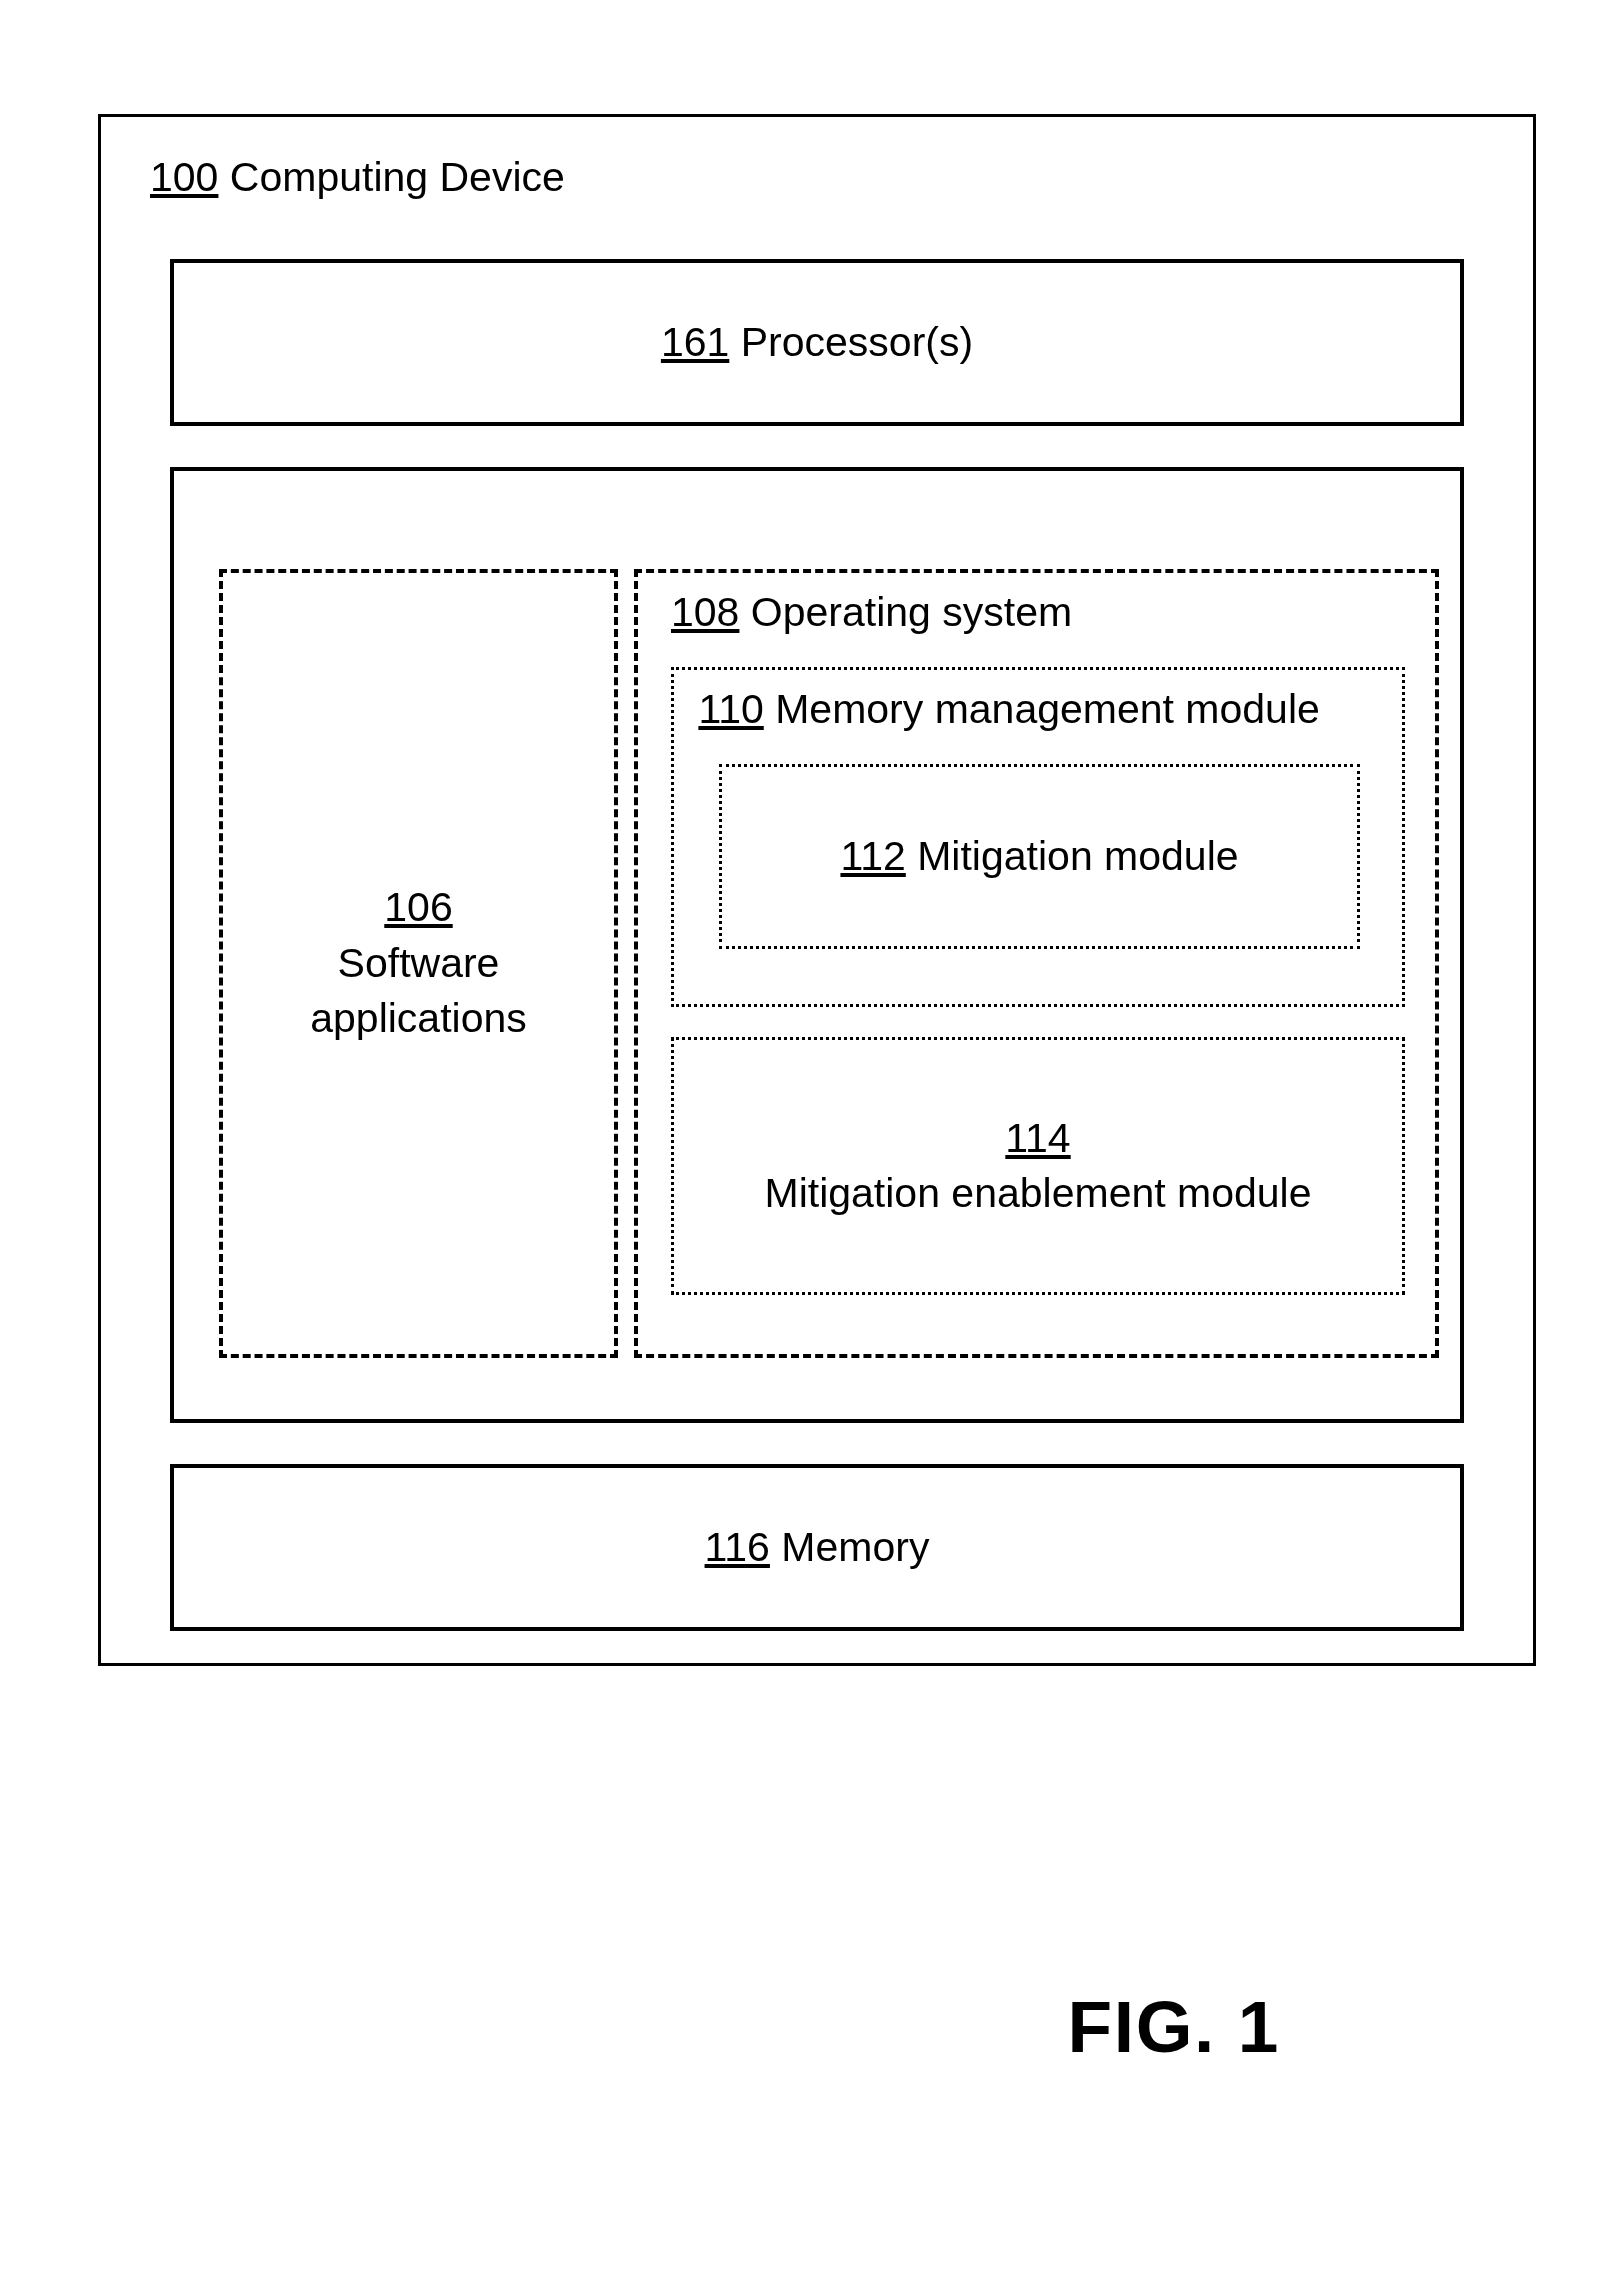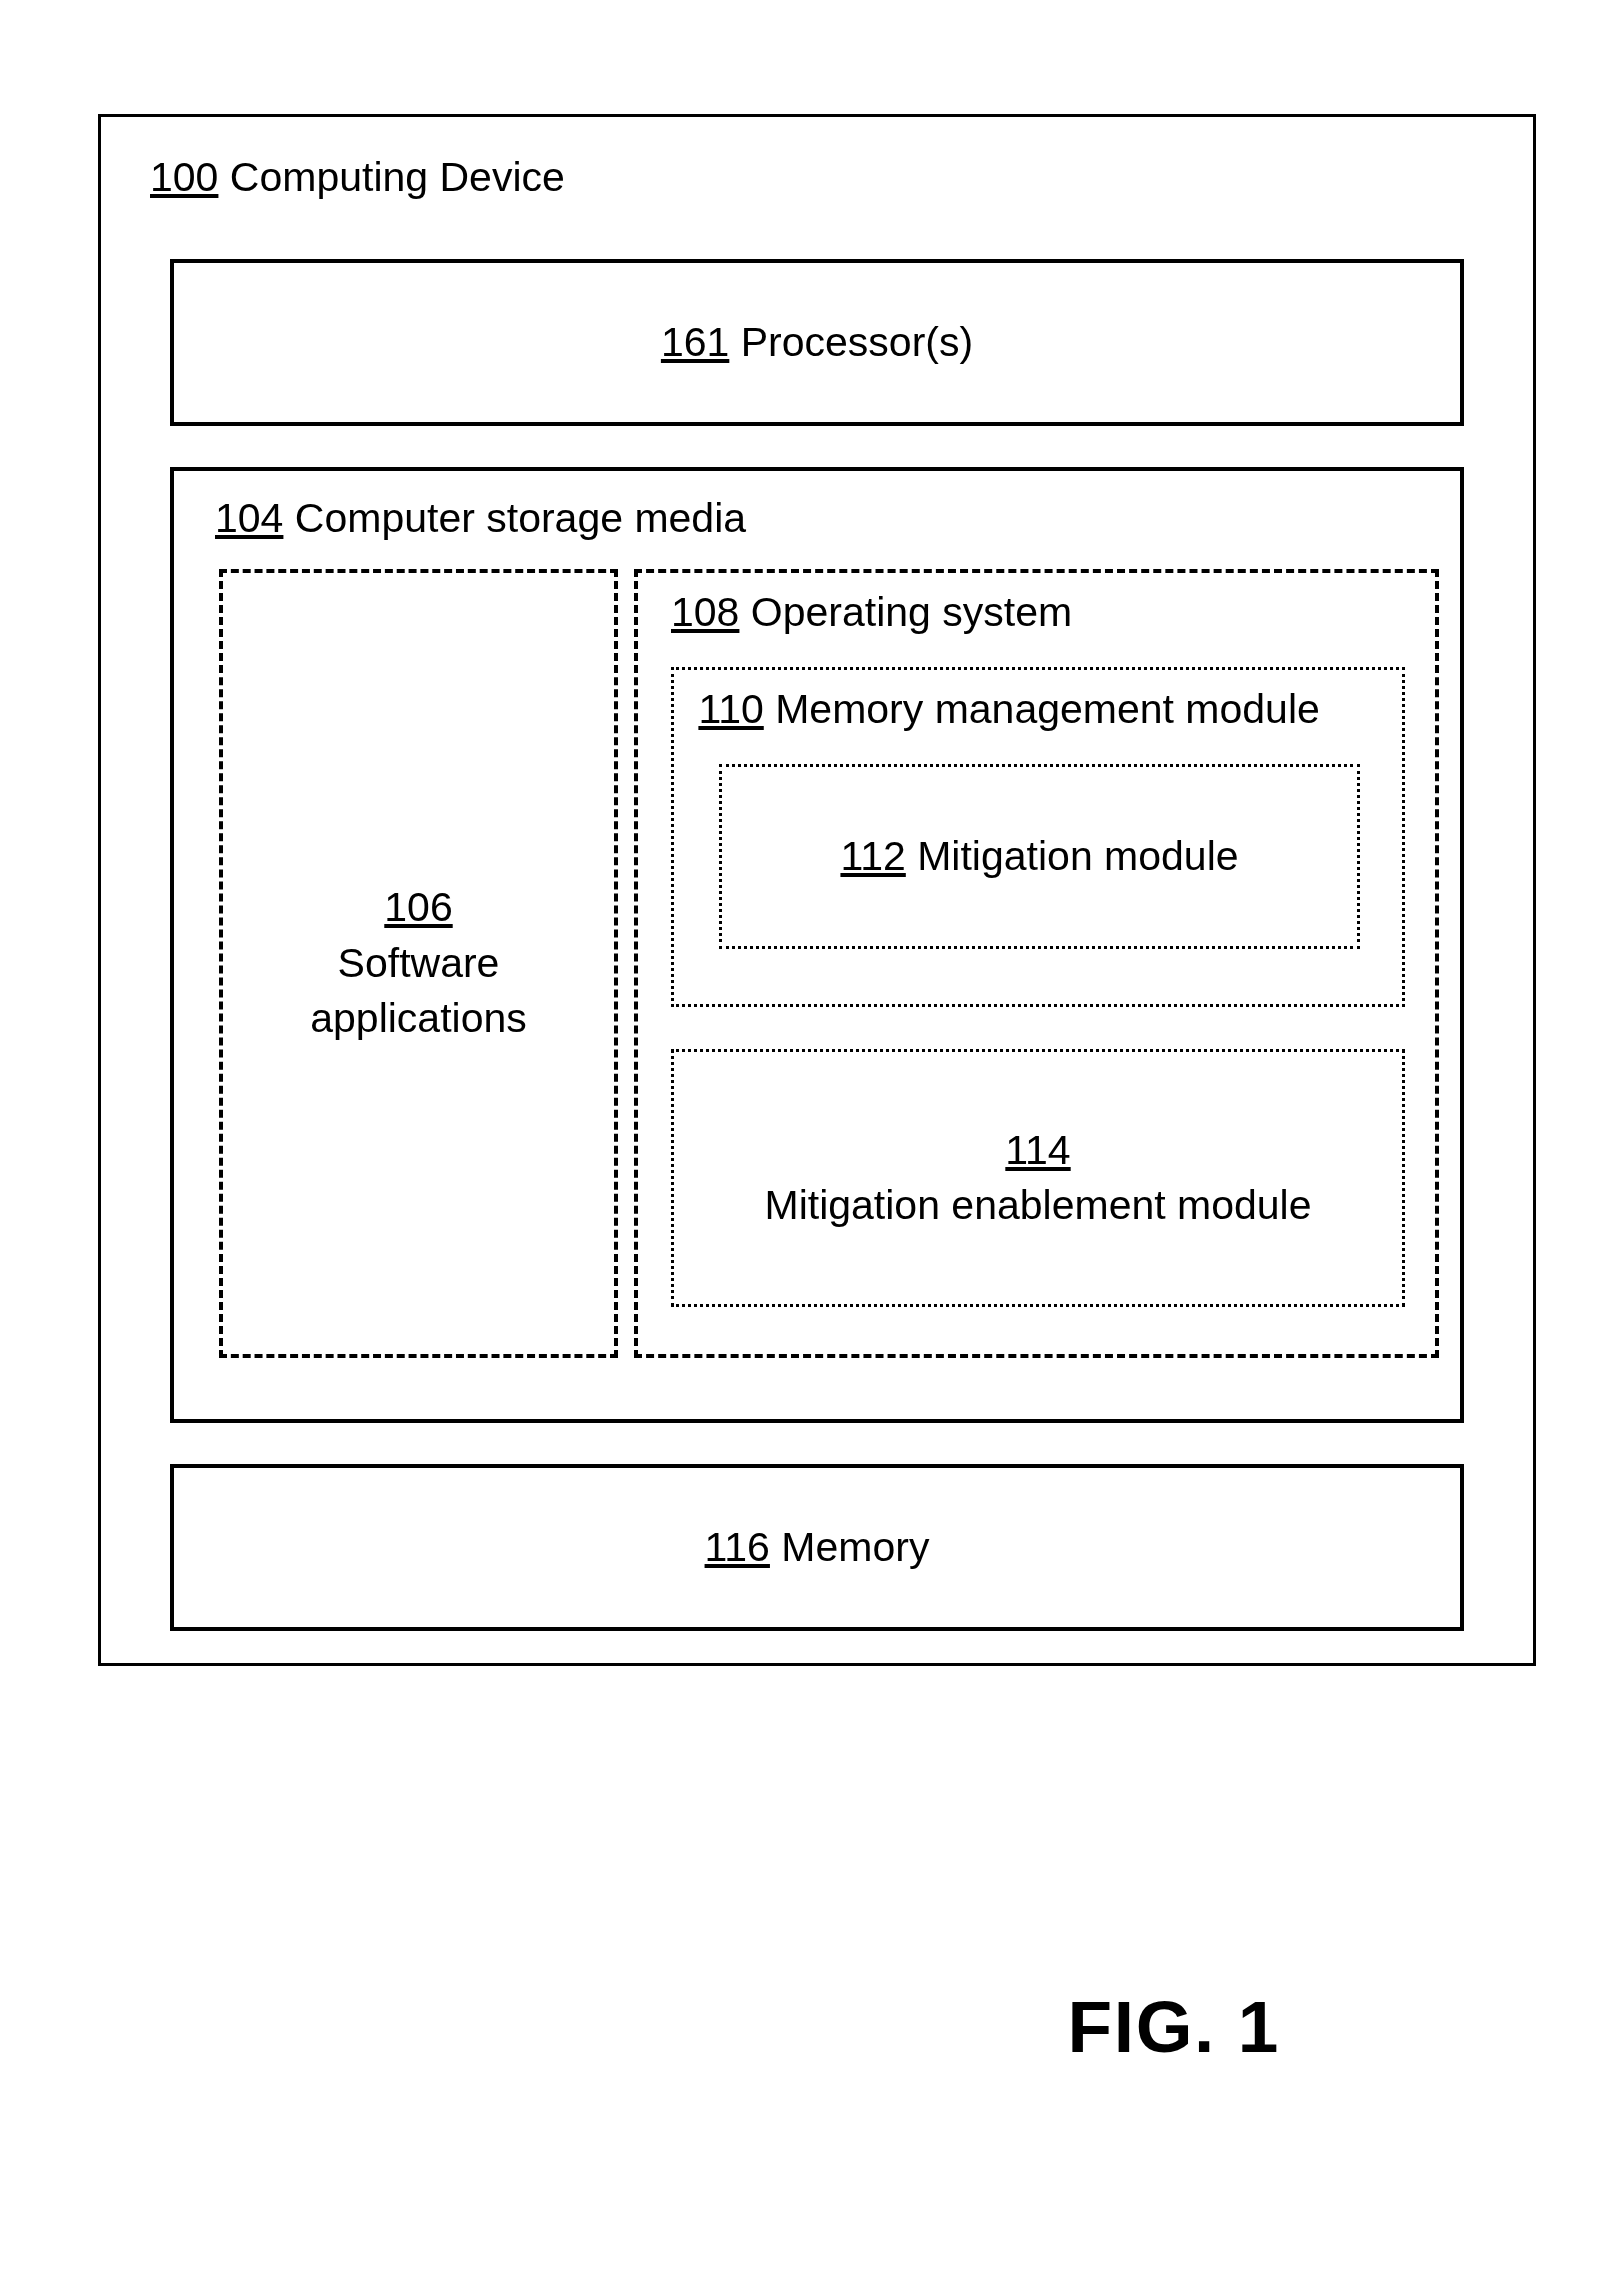--- a/index.html
+++ b/index.html
@@ -116,21 +116,21 @@
     align-items: center;
     justify-content: center;
     text-align: center;
   }
   .mit-label {
     font-size: 41px;
   }
   .me-box {
     position: absolute;
     left: 33px;
-    top: 476px;
+    top: 464px;
     width: 728px;
     height: 252px;
     border: 3.3px dotted #000;
     display: flex;
     align-items: center;
     justify-content: center;
     text-align: center;
   }
   .me-label {
     font-size: 41px;
@@ -170,24 +170,20 @@
     </div>
 
     <div class="proc-box">
       <div class="proc-label">
         <span class="ref">161</span>
         <span>Processor(s)</span>
       </div>
     </div>
 
     <div class="csm-box">
-      <div class="csm-title">
-        <span class="ref">104</span>
-        <span>Computer storage media</span>
-      </div>
 
       <div class="soft-box">
         <div class="soft-label">
           <span class="ref">106</span><br>
           <span>Software</span><br>
           <span>applications</span>
         </div>
       </div>
 
       <div class="os-box">

